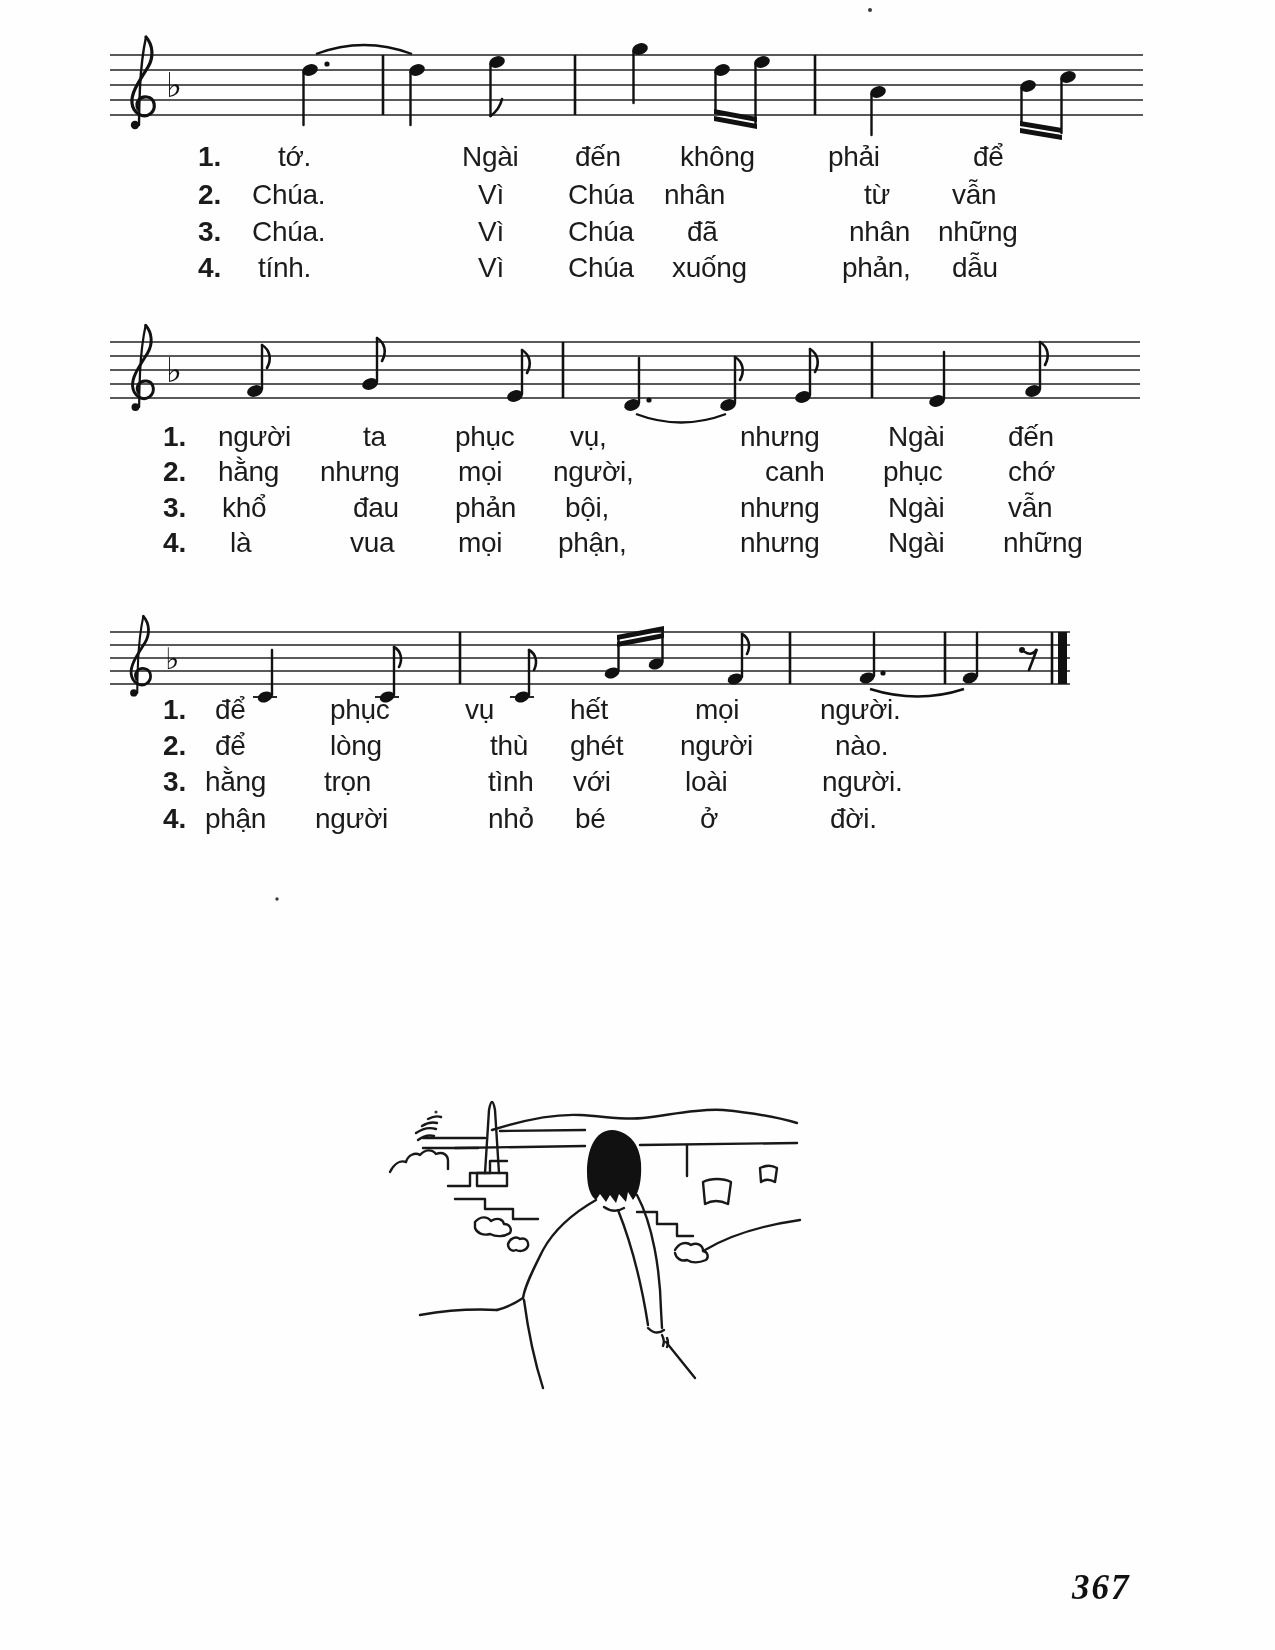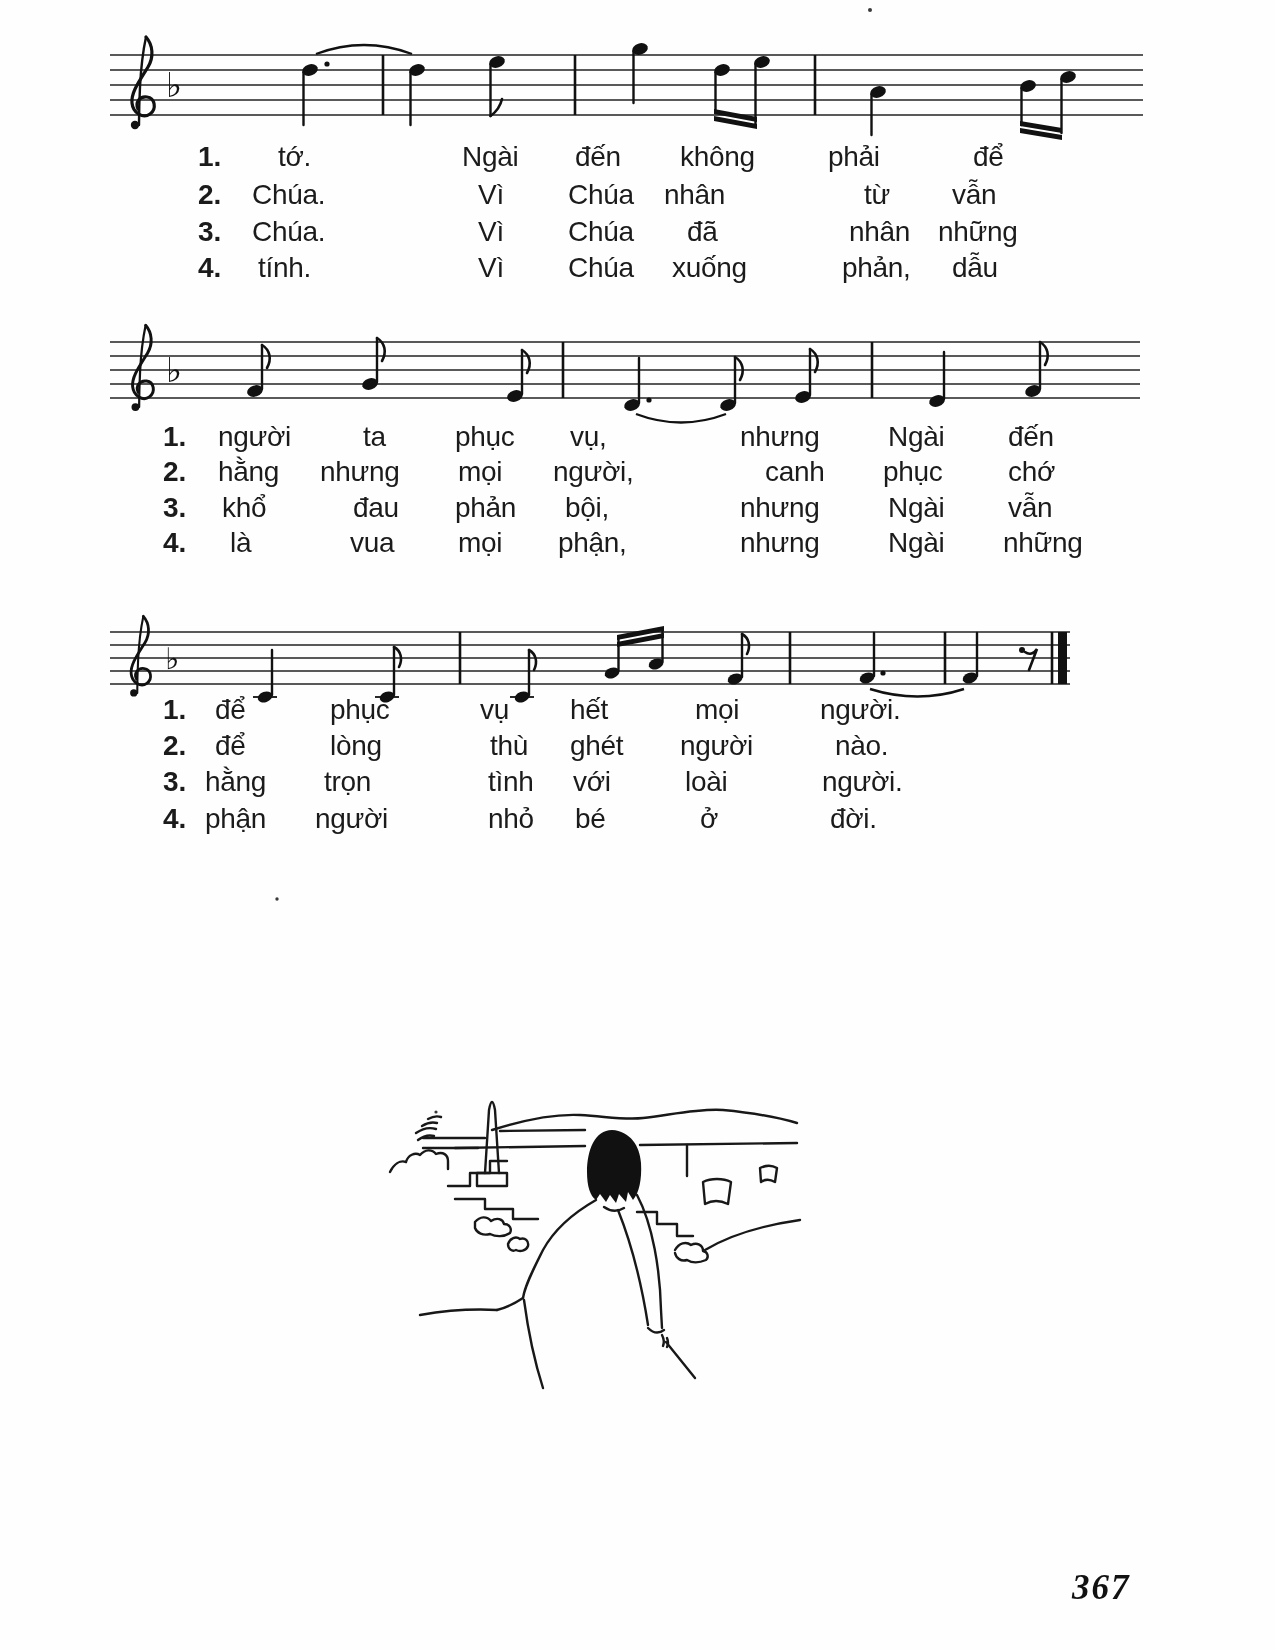--- a/index.html
+++ b/index.html
@@ -322,21 +322,21 @@
     <span class="w" style="left:888px">Ngài</span>
     <span class="w" style="left:1003px">những</span>
   </div>
 </div>
 
 <div class="lyrics-block" style="top:694px">
   <div class="line" style="top:0">
     <span class="num" style="left:163px">1.</span>
     <span class="w" style="left:215px">để</span>
     <span class="w" style="left:330px">phục</span>
-    <span class="w" style="left:480px">vụ</span>
+    <span class="w" style="left:465px">vụ</span>
     <span class="w" style="left:570px">hết</span>
     <span class="w" style="left:695px">mọi</span>
     <span class="w" style="left:820px">người.</span>
   </div>
   <div class="line" style="top:36px">
     <span class="num" style="left:163px">2.</span>
     <span class="w" style="left:215px">để</span>
     <span class="w" style="left:330px">lòng</span>
     <span class="w" style="left:490px">thù</span>
     <span class="w" style="left:570px">ghét</span>

